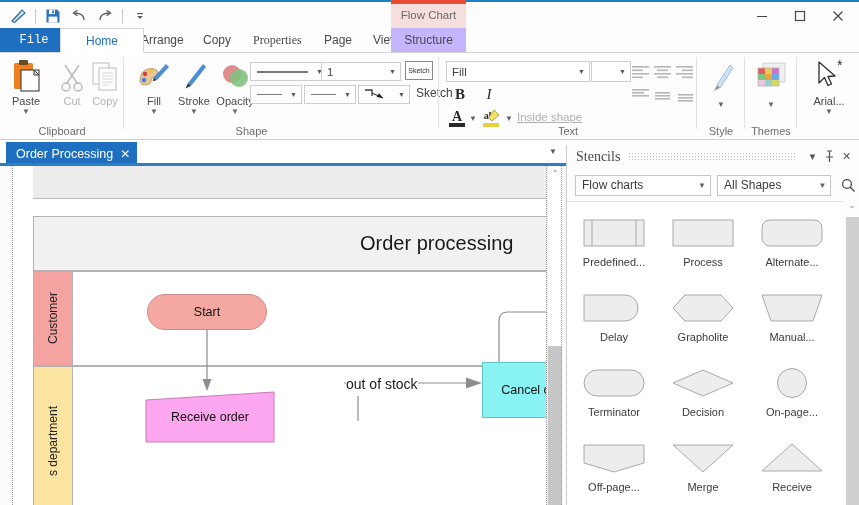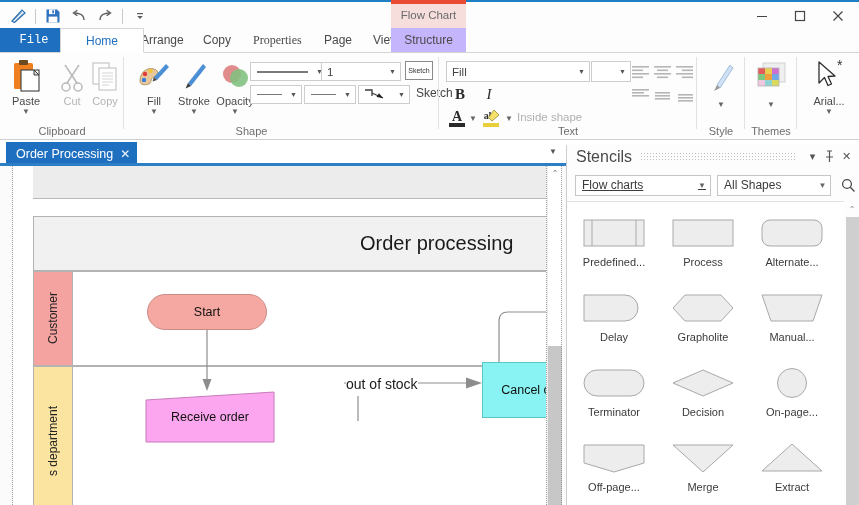--- a/index.html
+++ b/index.html
@@ -103,21 +103,21 @@
        border-left:1px solid #ededed;}
   .vsb .arr{height:15px;display:flex;align-items:center;justify-content:center;font-size:8px;color:#7b7b7b;}
   .vsb .thumb{position:absolute;left:0;top:180px;width:14px;height:159px;background:#c7c7c7;}
   .canvas-rt-dots{position:absolute;left:561px;top:166px;width:5px;height:339px;
                   border-left:1px dotted #9b9b9b;}
 
   
   .stencils{position:absolute;left:566px;top:145px;width:293px;height:360px;background:#fdfdfd;
             border-left:1px solid #cdcdcd;box-sizing:border-box;}
   .st-hdr{position:relative;height:23px;display:flex;align-items:center;padding:0 4px 0 9px;}
-  .st-title{font-size:16px;color:#4a4a4a;}
+  .st-title{font-size:14px;color:#4a4a4a;font-family:Liberation Serif, serif;}
   .st-grip{flex:1;height:7px;margin:0 8px;
            background-image:radial-gradient(#bdbdbd 35%,transparent 36%);
            background-size:3px 3px;background-position:0 2px;}
   .st-ic{width:17px;height:20px;display:flex;align-items:center;justify-content:center;
          color:#555;font-size:11px;}
   .st-filters{position:absolute;left:0;top:25px;width:293px;height:30px;
               display:flex;align-items:center;padding-left:8px;gap:6px;box-sizing:border-box;}
   .st-combo{height:21px;border:1px solid #c6c6c6;background:#fff;display:flex;align-items:center;
             font-size:12px;color:#3b3b3b;box-sizing:border-box;}
   .st-combo .t{padding-left:6px;flex:1;white-space:nowrap;overflow:hidden;}
@@ -349,21 +349,21 @@
         <span class="caret" style="margin-left:2px;">▼</span>
       </div>
       <div style="position:absolute;left:42px;top:54px;display:flex;align-items:center;">
         <svg width="22" height="22" viewBox="0 0 22 22">
           <text x="8" y="12" text-anchor="middle" font-family="Liberation Serif, serif" font-size="10" font-weight="bold" fill="#2a2a2a">ab</text>
           <path d="M13 3 L18 8 L11 14 L7.5 10.5 Z" fill="#f5e06a" stroke="#9a8c2b" stroke-width=".8"></path>
           <rect x="2" y="16" width="16" height="4" fill="#e8cf3c"></rect>
         </svg>
         <span class="caret" style="margin-left:2px;">▼</span>
       </div>
-      <div class="insideshape" style="position:absolute;left:78px;top:58px;">Inside shape</div>
+      <div class="insideshape" style="position:absolute;left:78px;top:58px;text-decoration:underline;">Inside shape</div>
 
       <div style="position:absolute;left:190px;top:10px;" class="alignbtn">
         <svg width="19" height="15" viewBox="0 0 19 15">
           <g fill="#b6b6b6">
               <rect x="1" y="2" width="17" height="1.6"></rect>
               <rect x="1" y="5.5" width="11" height="1.6"></rect>
           <rect x="1" y="9" width="17" height="1.6"></rect>
               <rect x="1" y="12.5" width="11" height="1.6"></rect>
             </g>
         </svg>
@@ -550,21 +550,21 @@
       <div class="st-ic">▾</div>
       <div class="st-ic">
         <svg width="11" height="13" viewBox="0 0 11 13">
           <path d="M3 1 H8 M5.5 1 V7 M2 7 H9 M5.5 7 V12" stroke="#555" stroke-width="1.2" fill="none"></path>
         </svg>
       </div>
       <div class="st-ic">✕</div>
     </div>
 
     <div class="st-filters">
-      <div class="st-combo" style="width:144px;text-decoration:underline;">
+      <div class="st-combo" style="width:144px;">
         <div class="t">Flow charts</div>
         <div class="a">▼</div>
       </div>
       <div class="st-combo" style="width:121px;">
         <div class="t">All Shapes</div>
         <div class="a">▼</div>
       </div>
       <div style="width:24px;display:flex;align-items:center;justify-content:center;">
         <svg width="15" height="15" viewBox="0 0 15 15">
           <circle cx="6" cy="6" r="4.4" fill="none" stroke="#4a4a4a" stroke-width="1.3"></circle>
@@ -675,21 +675,21 @@
           </div>
           <div class="st-lbl">Merge</div>
         </div>
 
         <div class="st-item">
           <div class="st-shape">
             <svg width="62" height="34" viewBox="0 0 62 34">
               <path d="M31 3 L61 30 H1 Z" fill="#ededed" stroke="#a9a9a9" stroke-width="1"></path>
             </svg>
           </div>
-          <div class="st-lbl">Extract</div>
+          <div class="st-lbl">Receive</div>
         </div>
 
       </div>
     </div>
 
     <div class="st-sb">
       <div class="arr">⌃</div>
       <div class="track"></div>
     </div>
   </div>

